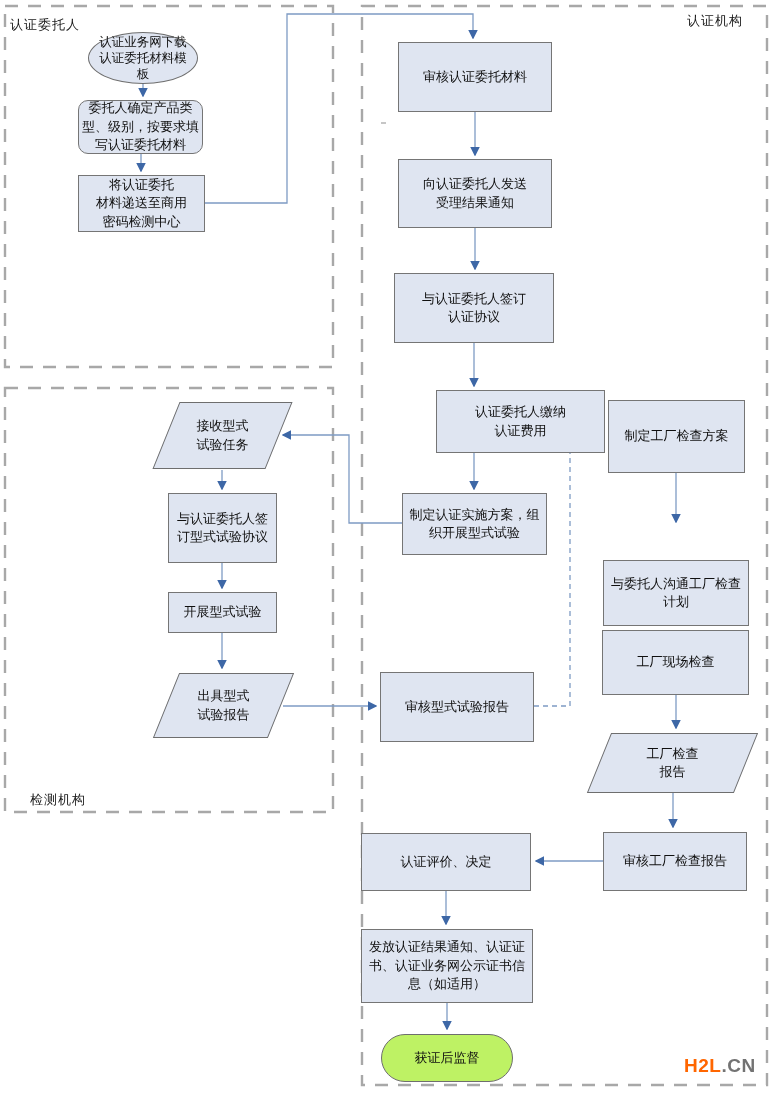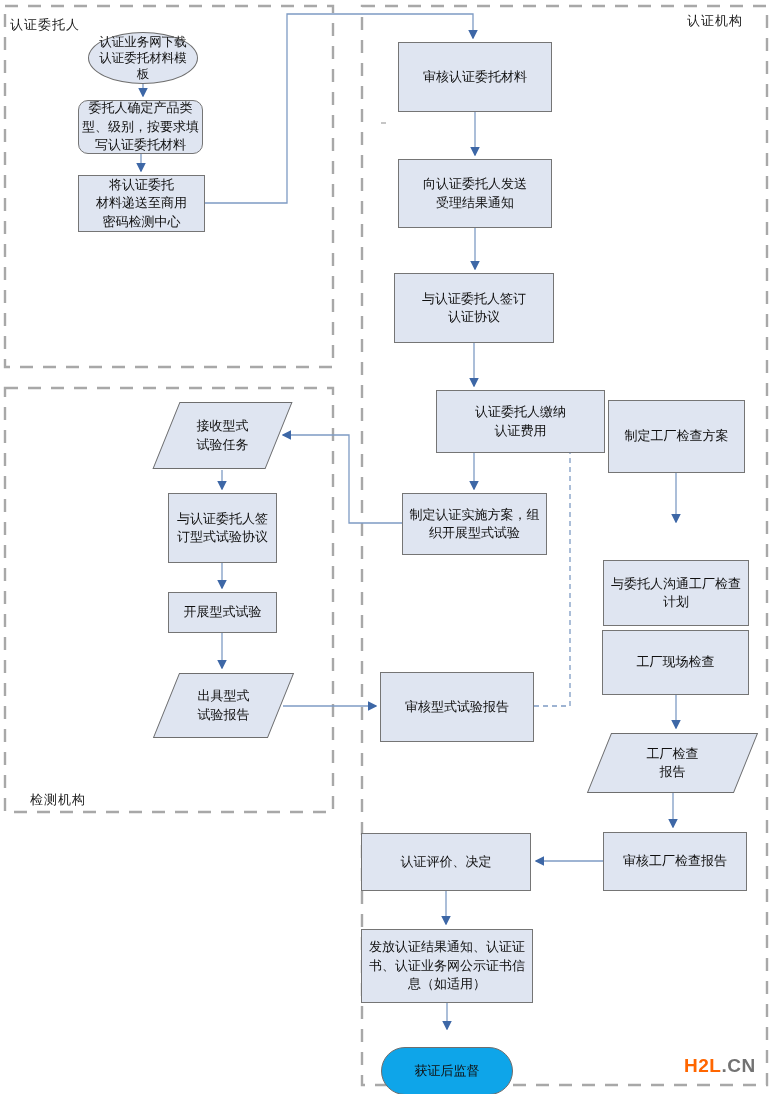--- a/index.html
+++ b/index.html
@@ -11,21 +11,21 @@
   .lane-label{
     position:absolute;font-size:13px;color:#1a1a1a;white-space:nowrap;letter-spacing:1px;
   }
   .node{
     position:absolute;display:flex;align-items:center;justify-content:center;
     text-align:center;font-size:13px;line-height:1.42;color:#101010;
   }
   .node .txt{position:relative;z-index:2;white-space:pre-line;padding:0 1px;}
   .rect{background:#dfe5f1;border:1.5px solid #757575;box-sizing:border-box;}
   .ellipse{background:#dfe5f1;border:1.5px solid #6e6e6e;border-radius:50%;box-sizing:border-box;font-size:12.5px;line-height:1.3;}
-  .stadium{background:#0ea5e9;border:1.5px solid #6e6e6e;border-radius:24px;box-sizing:border-box;margin-top:13px;}
+  .stadium{background:#bef264;border:1.5px solid #6e6e6e;border-radius:24px;box-sizing:border-box;}
   .para{background:transparent;}
   .pskew{
     position:absolute;top:0;bottom:0;left:14px;right:14px;z-index:1;
     background:#dfe5f1;border:1.5px solid #6e6e6e;box-sizing:border-box;
     transform:skewX(-22deg);
   }
   .stray{position:absolute;left:381px;top:122px;width:5px;height:2px;background:#c6c6c6;}
   #watermark{
     position:absolute;left:684px;top:1055px;font-size:19px;font-weight:bold;
     letter-spacing:0.5px;white-space:nowrap;

